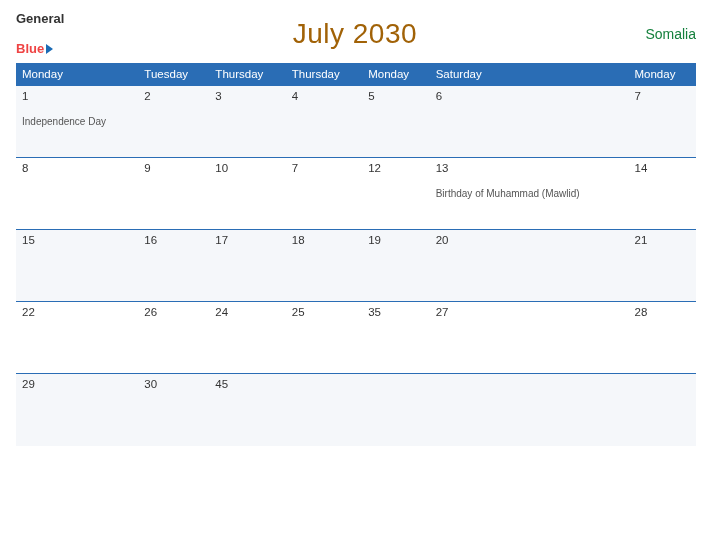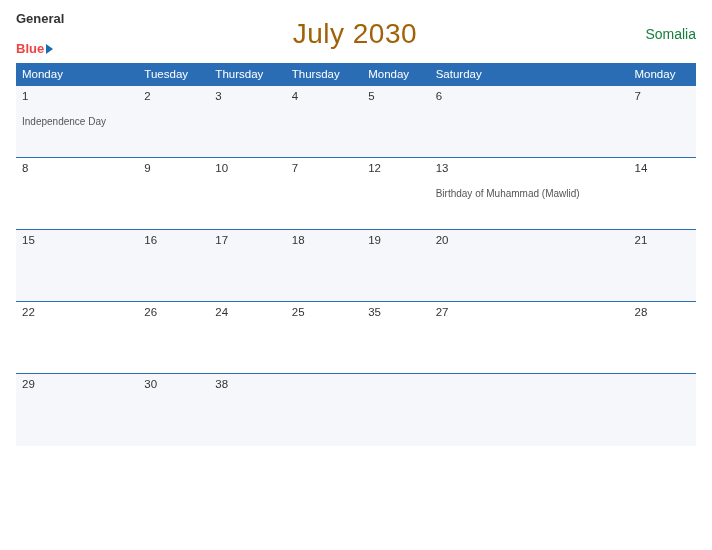--- a/index.html
+++ b/index.html
@@ -254,21 +254,21 @@
           </td>
         </tr>
         <tr>
           <td>
             <span class="day-num">29</span>
           </td>
           <td>
             <span class="day-num">30</span>
           </td>
           <td>
-            <span class="day-num">38</span>
+            <span class="day-num">45</span>
           </td>
           <td></td>
           <td></td>
           <td></td>
           <td></td>
         </tr>
       </tbody>
   </table>
 </div>
 

